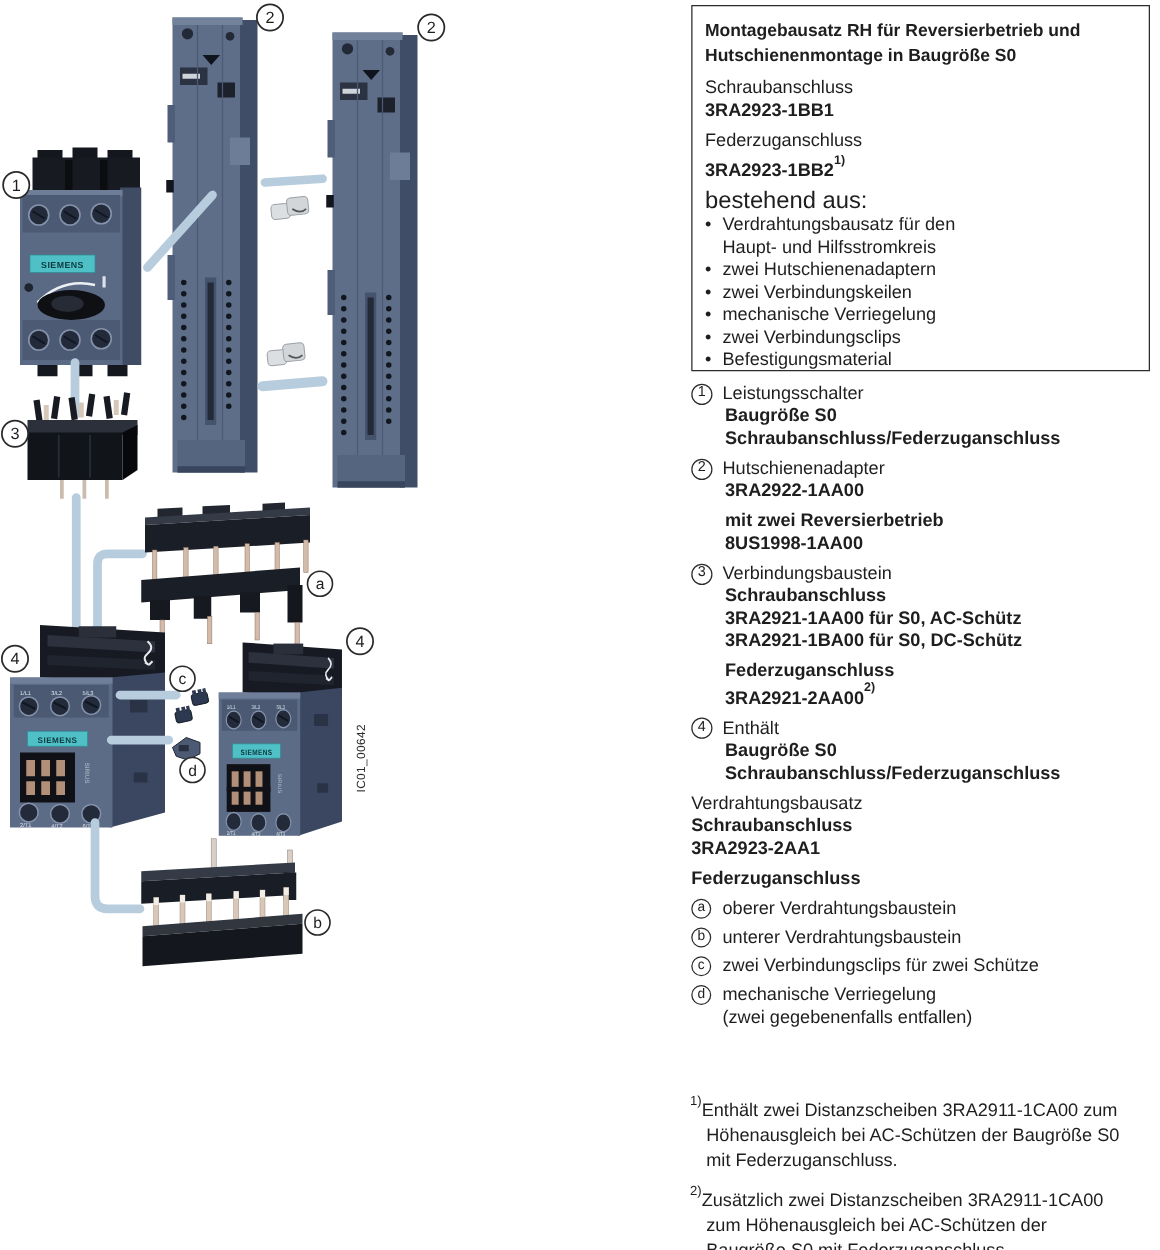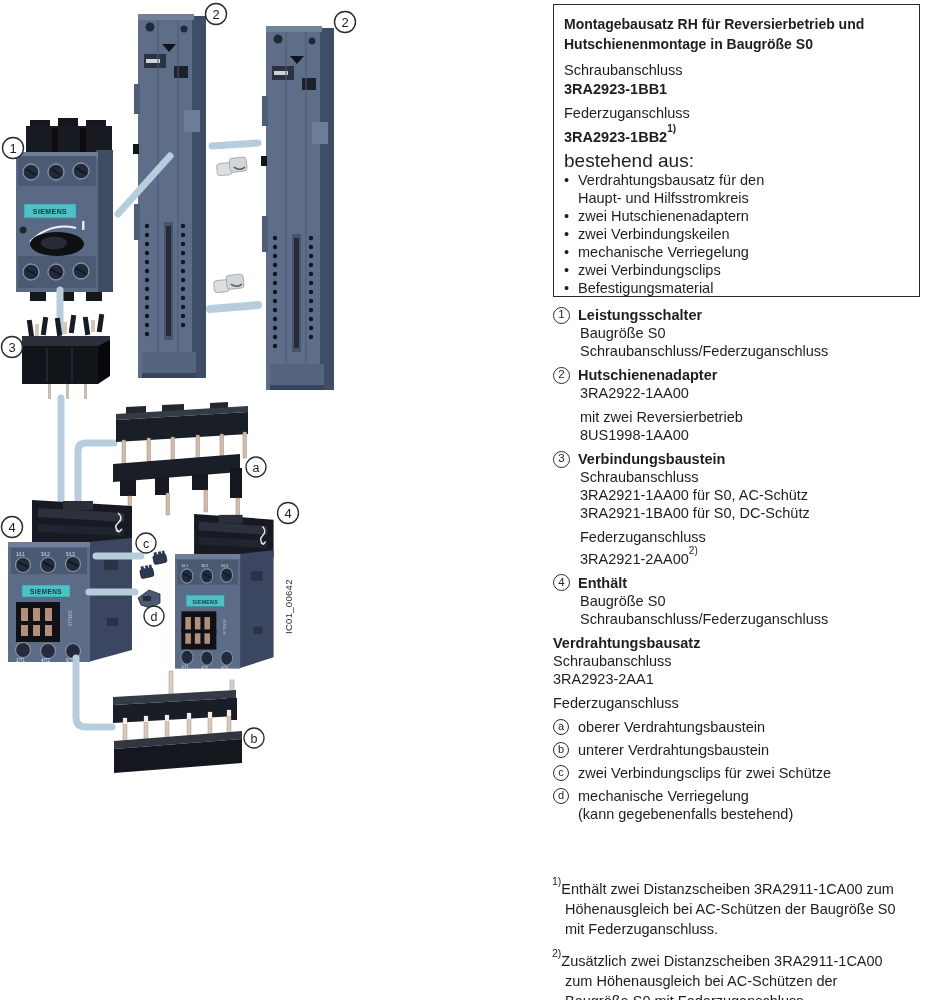--- a/index.html
+++ b/index.html
@@ -19,22 +19,22 @@
   .bullet{display:flex;font-size:14.5px;line-height:18px;}
   .bullet .dot{flex:0 0 14px;}
   .bullet.cont .dot{visibility:hidden;}
 
   .legend{position:absolute;left:553px;top:306px;width:372px;}
   .leg-item{margin-bottom:6px;}
   .leg-head{display:flex;align-items:center;}
   .circ{width:17px;height:17px;border:1.3px solid #2b2b2b;border-radius:50%;
         display:flex;align-items:center;justify-content:center;
         font-size:11.5px;flex:0 0 17px;box-sizing:border-box;background:#fff;line-height:1;}
-  .leg-title{font-weight:bold;font-size:14.5px;line-height:18px;margin-left:8px;}
-  .leg-lines{padding-left:27px;}
+  .leg-title{font-weight:normal;font-size:14.5px;line-height:18px;margin-left:8px;}
+  .leg-lines{padding-left:27px;font-weight:bold;}
   .noind .leg-title{margin-left:0;text-align:center;}
   .noind .leg-lines{padding-left:0;}
   .ll{font-size:14.5px;line-height:18px;}
   .gap{margin-top:6px;}
   .leg-letter{display:flex;align-items:flex-start;margin-bottom:5px;font-size:14.5px;line-height:18px;}
   .leg-letter .circ{width:16px;height:16px;flex:0 0 16px;font-size:11px;margin-top:1px;}
   .leg-letter .lt{margin-left:9px;}
   .lt2{padding-left:25px;font-size:14.5px;line-height:18px;margin-top:0px;margin-bottom:5px;}
   sup.s2{font-size:10px;position:relative;top:-4px;}
 
@@ -454,21 +454,21 @@
       <span class="lt">unterer Verdrahtungsbaustein</span>
     </div>
     <div class="leg-letter">
       <span class="circ">c</span>
       <span class="lt">zwei Verbindungsclips für zwei Schütze</span>
     </div>
     <div class="leg-letter" style="margin-bottom:0;">
       <span class="circ">d</span>
       <span class="lt">mechanische Verriegelung</span>
     </div>
-    <div class="lt2">(kann gegebenenfalls bestehend)</div>
+    <div class="lt2">(zwei gegebenenfalls entfallen)</div>
   </div>
 
   <div class="footnotes">
     <div class="fn"><sup>1)</sup><span>Enthält zwei Distanzscheiben 3RA2911-1CA00 zum Höhenausgleich bei AC-Schützen der Baugröße S0 mit Federzuganschluss.</span></div>
     <div class="fn"><sup>2)</sup><span>Zusätzlich zwei Distanzscheiben 3RA2911-1CA00 zum Höhenausgleich bei AC-Schützen der Baugröße S0 mit Federzuganschluss.</span></div>
   </div>
 
 </div>
 
 </body></html>

